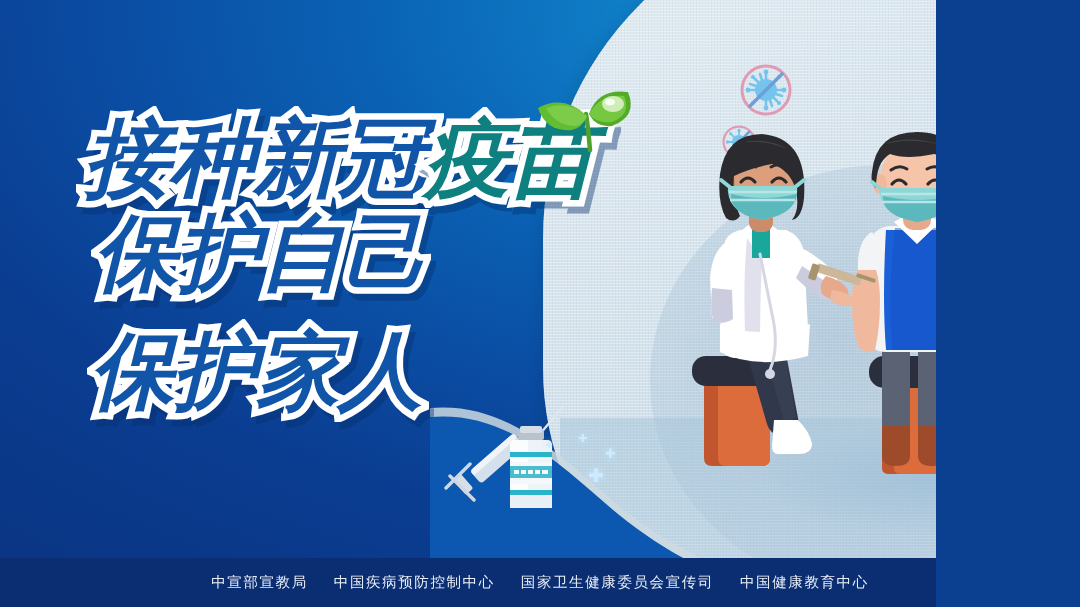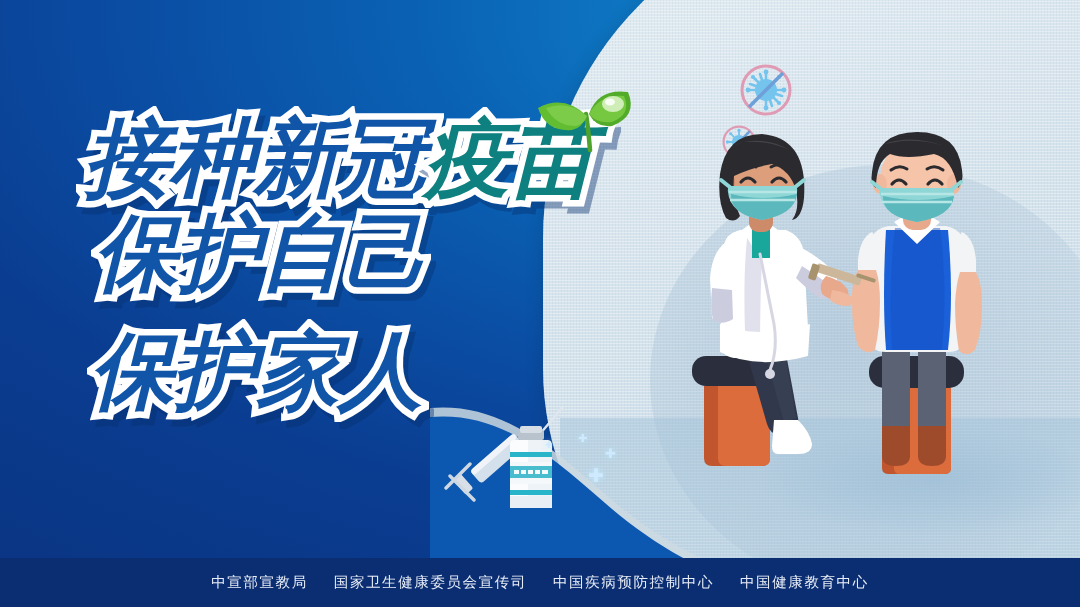--- a/index.html
+++ b/index.html
@@ -2,21 +2,21 @@
 <html><head>
 <meta charset="utf-8">
 <title>Vaccination Poster</title>
 <style>
   * { margin:0; padding:0; box-sizing:border-box; }
   html,body { width:1080px; height:607px; overflow:hidden; background:#0b3f8f; }
   body { font-family:"Liberation Sans","DejaVu Sans",sans-serif; }
 
   
   .poster{
-    position:relative; width:1080px; height:607px; overflow:hidden;
+    position:relative; width:936px; height:607px; overflow:hidden;
     background:
       radial-gradient(130% 115% at 86% 2%, #1398d8 0%, #0f7cc6 16%, #0a62b4 36%, #0a4ea4 56%, #0a3d91 76%, #0a3685 100%);
   }
 
   
   .light-panel{
     position:absolute; left:543px; top:-92px; width:640px; height:760px;
     background:linear-gradient(160deg,#e3ecf2 0%,#dbe7ef 28%,#cfdfea 62%,#c6d9e7 100%);
     border-radius:330px 0 0 300px;
     box-shadow:-3px 0 16px rgba(0,0,0,.10);
@@ -323,19 +323,19 @@
     </g>
   </svg>
   <span class="sparkle" style="left:578px;top:432px;font-size:11px;">✚</span>
   <span class="sparkle" style="left:605px;top:446px;font-size:13px;">✚</span>
   <span class="sparkle" style="left:588px;top:464px;font-size:19px;">✚</span>
   <span class="sparkle" style="left:545px;top:440px;font-size:9px;">✚</span>
 
   <div class="footer">
     <div class="footer-inner">
       <span class="footer-item">中宣部宣教局</span>
+      <span class="footer-item">中国疾病预防控制中心</span>
       <span class="footer-item">国家卫生健康委员会宣传司</span>
-      <span class="footer-item">中国疾病预防控制中心</span>
       <span class="footer-item">中国健康教育中心</span>
     </div>
   </div>
 
 </div>
 
 </body></html>

